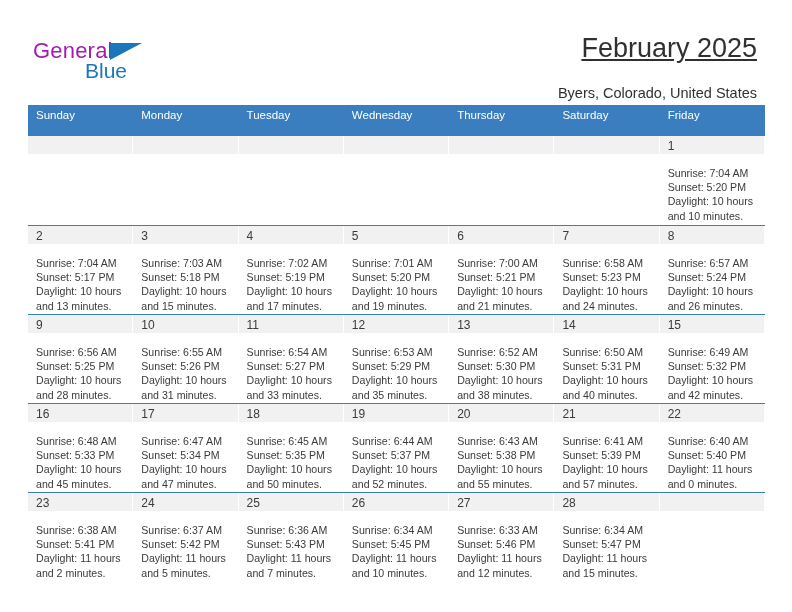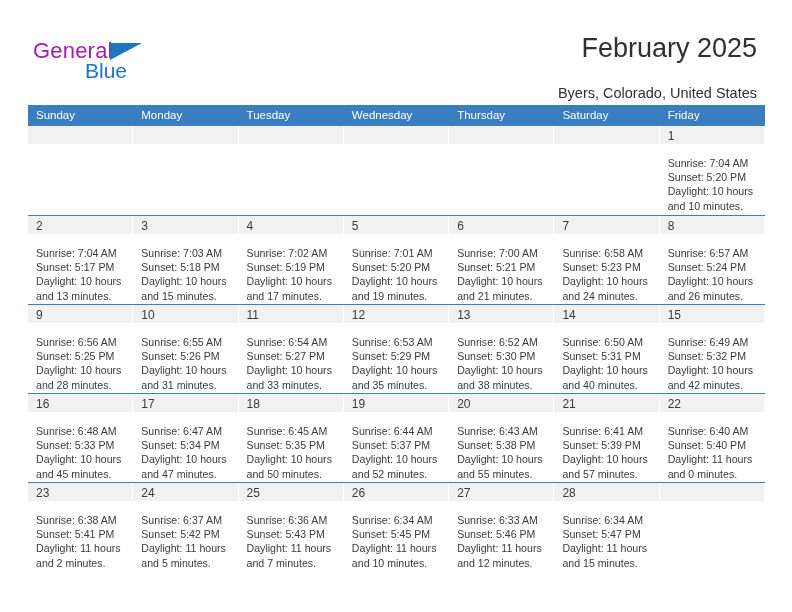--- a/index.html
+++ b/index.html
@@ -72,41 +72,42 @@
     right: 35px;
     top: 32px;
     text-align: right;
   }
   .cal-title {
     font-size: 27px;
     color: #303030;
     font-weight: normal;
     line-height: 33px;
     white-space: nowrap;
+    text-decoration: underline;
   }
   .cal-subtitle {
     margin-top: 19px;
     font-size: 14.5px;
     color: #303030;
     line-height: 18px;
     white-space: nowrap;
   }
 
   
   .calendar {
     position: absolute;
     left: 28px;
     top: 105px;
     width: 737px;
   }
 
   .weekday-row {
     display: flex;
     background: #3a7ebf;
-    height: 21px;
+    height: 31px;
   }
   .weekday-cell {
     flex: 1 1 0;
     color: #ffffff;
     font-size: 11.5px;
     line-height: 21px;
     padding-left: 8px;
     box-sizing: border-box;
     white-space: nowrap;
   }

